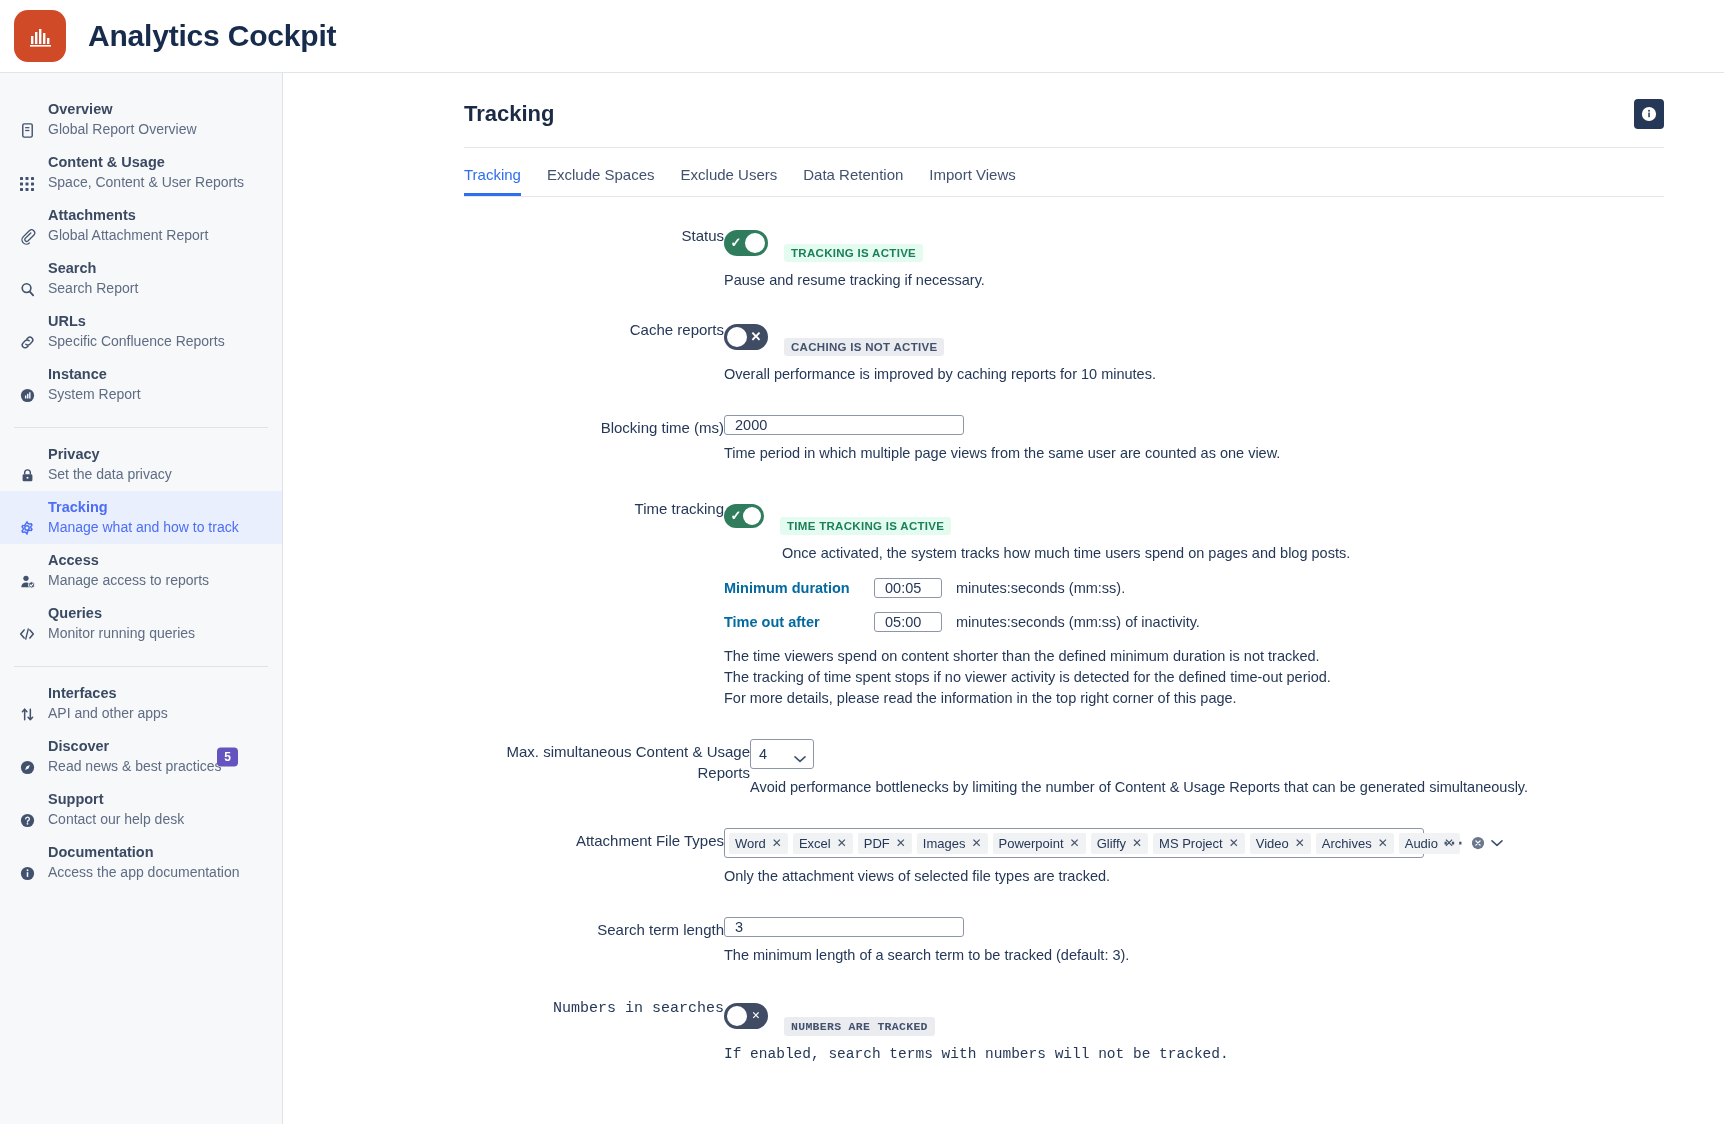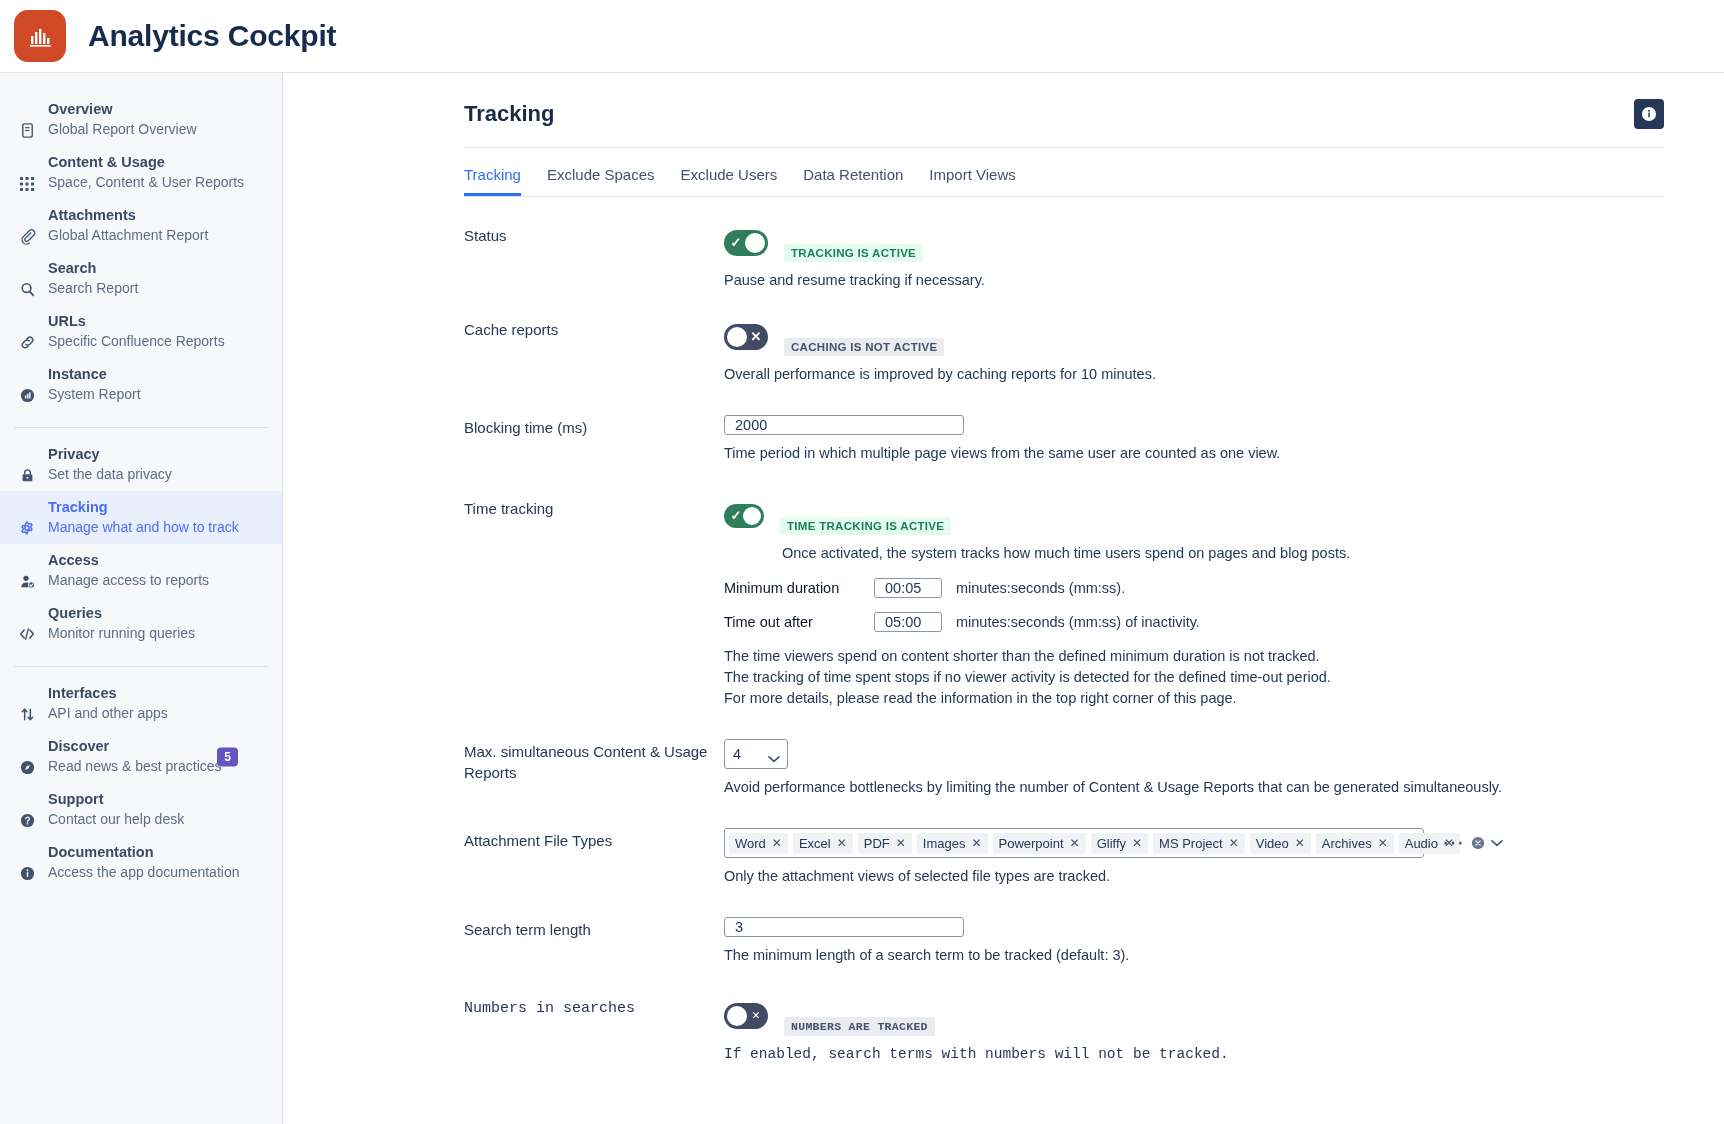--- a/index.html
+++ b/index.html
@@ -100,21 +100,21 @@
   .tab {
     font-size: 15px; color:#42526e; padding: 10px 0 10px 0;
     margin-right: 26px; cursor: pointer; border-bottom: 3px solid transparent;
   }
   .tab.active { color:#2f6fed; border-bottom-color:#2f6fed; font-weight:normal; }
 
   
   .row { display:flex; margin-top: 26px; }
   .row-label {
     width: 260px; flex:0 0 260px;
-    font-size: 15px; color:#253858; line-height: 21px; padding-top: 2px;
+    font-size: 15px; color:#253858; line-height: 21px; padding-top: 2px; text-align: right;
   }
   .row-body { flex:1 1 auto; }
 
   .toggle-line { display:flex; align-items:center; }
 
   .toggle {
     width: 44px; height: 26px; border-radius: 13px;
     display:flex; align-items:center; position:relative; cursor:pointer;
     flex: 0 0 auto;
   }
@@ -152,21 +152,21 @@
   .text-input {
     border:1px solid #8d96a8; border-radius:3px;
     height: 20px; font-size: 14.5px; color:#253858;
     padding: 0 10px; font-family:"Liberation Sans", sans-serif;
     background:#fff;
   }
   .input-wide { width: 240px; }
   .input-time { width: 68px; text-align:left; }
 
   .sub-row { display:flex; align-items:center; margin-top: 14px; }
-  .sub-label { width: 150px; flex:0 0 150px; font-size:14.5px; color:#0f172a; }
+  .sub-label { width: 150px; flex:0 0 150px; font-size:14.5px; color:#0369a1;font-weight:bold; }
   .sub-unit { margin-left: 14px; font-size:14.5px; color:#253858; }
 
   .para { font-size:14.5px; color:#253858; line-height:21px; }
 
   .select {
     position:relative; display:inline-flex; align-items:center;
     border:1px solid #8d96a8; border-radius:3px; height:30px;
     width: 64px; padding: 0 8px; background:#fff;
     font-size:14.5px; color:#253858; cursor:pointer;
   }
@@ -509,21 +509,21 @@
           </div>
 
           <div style="margin-top:14px;">
             <div class="para">The time viewers spend on content shorter than the defined minimum duration is not tracked.</div>
             <div class="para">The tracking of time spent stops if no viewer activity is detected for the defined time-out period.</div>
             <div class="para">For more details, please read the information in the top right corner of this page.</div>
           </div>
         </div>
       </div>
 
-      <div class="row" style="margin-top:30px;">
+      <div class="row" style="margin-top:30px;margin-left:26px;">
         <div class="row-label" style="width:260px;">Max. simultaneous Content &amp; Usage Reports</div>
         <div class="row-body">
           <div class="select">
             <span>4</span>
             <span class="caret">
               <svg width="12" height="8" viewBox="0 0 12 8">
                   <path d="M1 1.8 6 6.4l5-4.6" fill="none" stroke="#42526e" stroke-width="1.6" stroke-linecap="round" stroke-linejoin="round"></path>
                 </svg>
             </span>
           </div>

